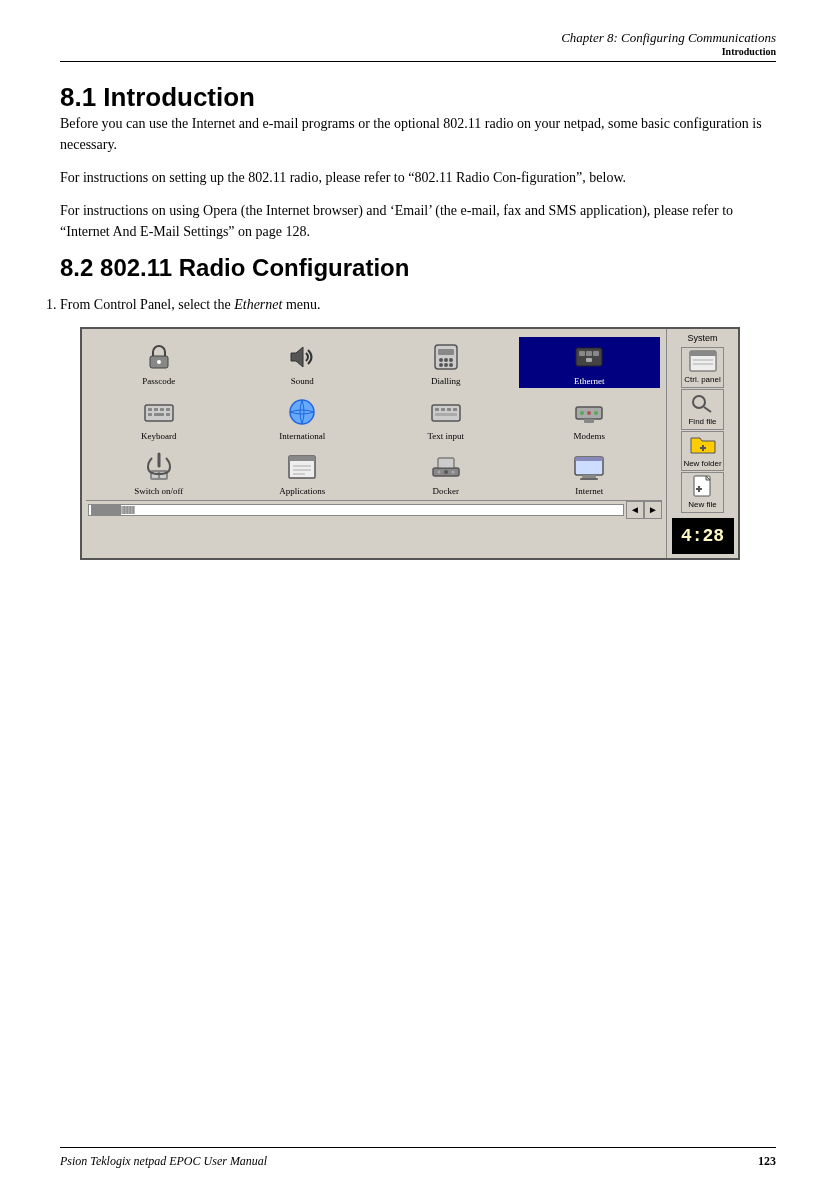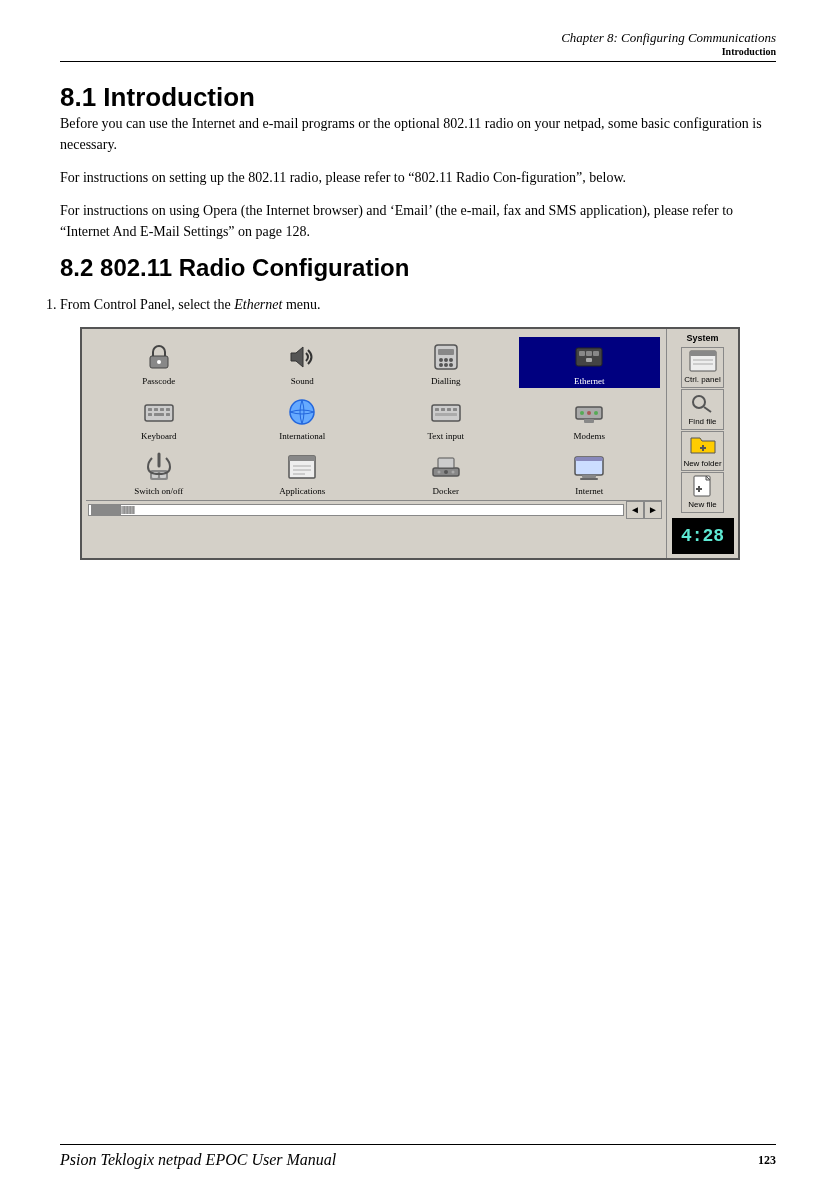--- a/index.html
+++ b/index.html
@@ -205,21 +205,21 @@
       font-size: 8px;
       color: #000;
       text-align: center;
       line-height: 1.1;
     }
 
     .sidebar-clock {
       width: 62px;
       height: 36px;
       background: #000;
-      color: #5eead4;
+      color: #fef9c3;
       font-family: "Courier New", monospace;
       font-size: 18px;
       font-weight: bold;
       display: flex;
       align-items: center;
       justify-content: center;
       margin-top: 2px;
     }
 
     
@@ -228,21 +228,21 @@
       bottom: 30px;
       left: 60px;
       right: 60px;
       display: flex;
       justify-content: space-between;
       align-items: center;
       border-top: 1px solid #000;
       padding-top: 6px;
     }
     .footer-left {
-      font-size: 16px;
+      font-size: 12px;
       font-style: italic;
     }
     .footer-right {
       font-size: 12px;
       font-weight: bold;
     }
   </style>
 </head>
 <body>
 
@@ -425,21 +425,21 @@
           <span class="scrollbar-text">||||||||||||||||||||||</span>
         </div>
         <div class="scroll-arrows">
           <div class="scroll-arrow">◄</div>
           <div class="scroll-arrow">►</div>
         </div>
       </div>
     </div>
 
     <div class="screen-sidebar">
-      <div style="font-family:Arial,sans-serif;font-size:9px;font-weight:bold;margin-bottom:2px;">System</div>
+      <div style="font-family:Arial,sans-serif;font-size:9px;font-weight:normal;margin-bottom:2px;">System</div>
       <div id="sidebar-items">
 
       <div class="sidebar-item">
             <div class="sidebar-item-icon"><svg width="28" height="22" viewBox="0 0 28 22">
                 <rect x="1" y="1" width="26" height="20" rx="1" fill="#eee" stroke="#555" stroke-width="1"></rect>
                 <rect x="1" y="1" width="26" height="5" rx="1" fill="#888"></rect>
                 <line x1="4" y1="10" x2="24" y2="10" stroke="#aaa" stroke-width="1"></line>
                 <line x1="4" y1="14" x2="24" y2="14" stroke="#aaa" stroke-width="1"></line>
               </svg></div>
             <div class="sidebar-item-label">Ctrl. panel</div>

